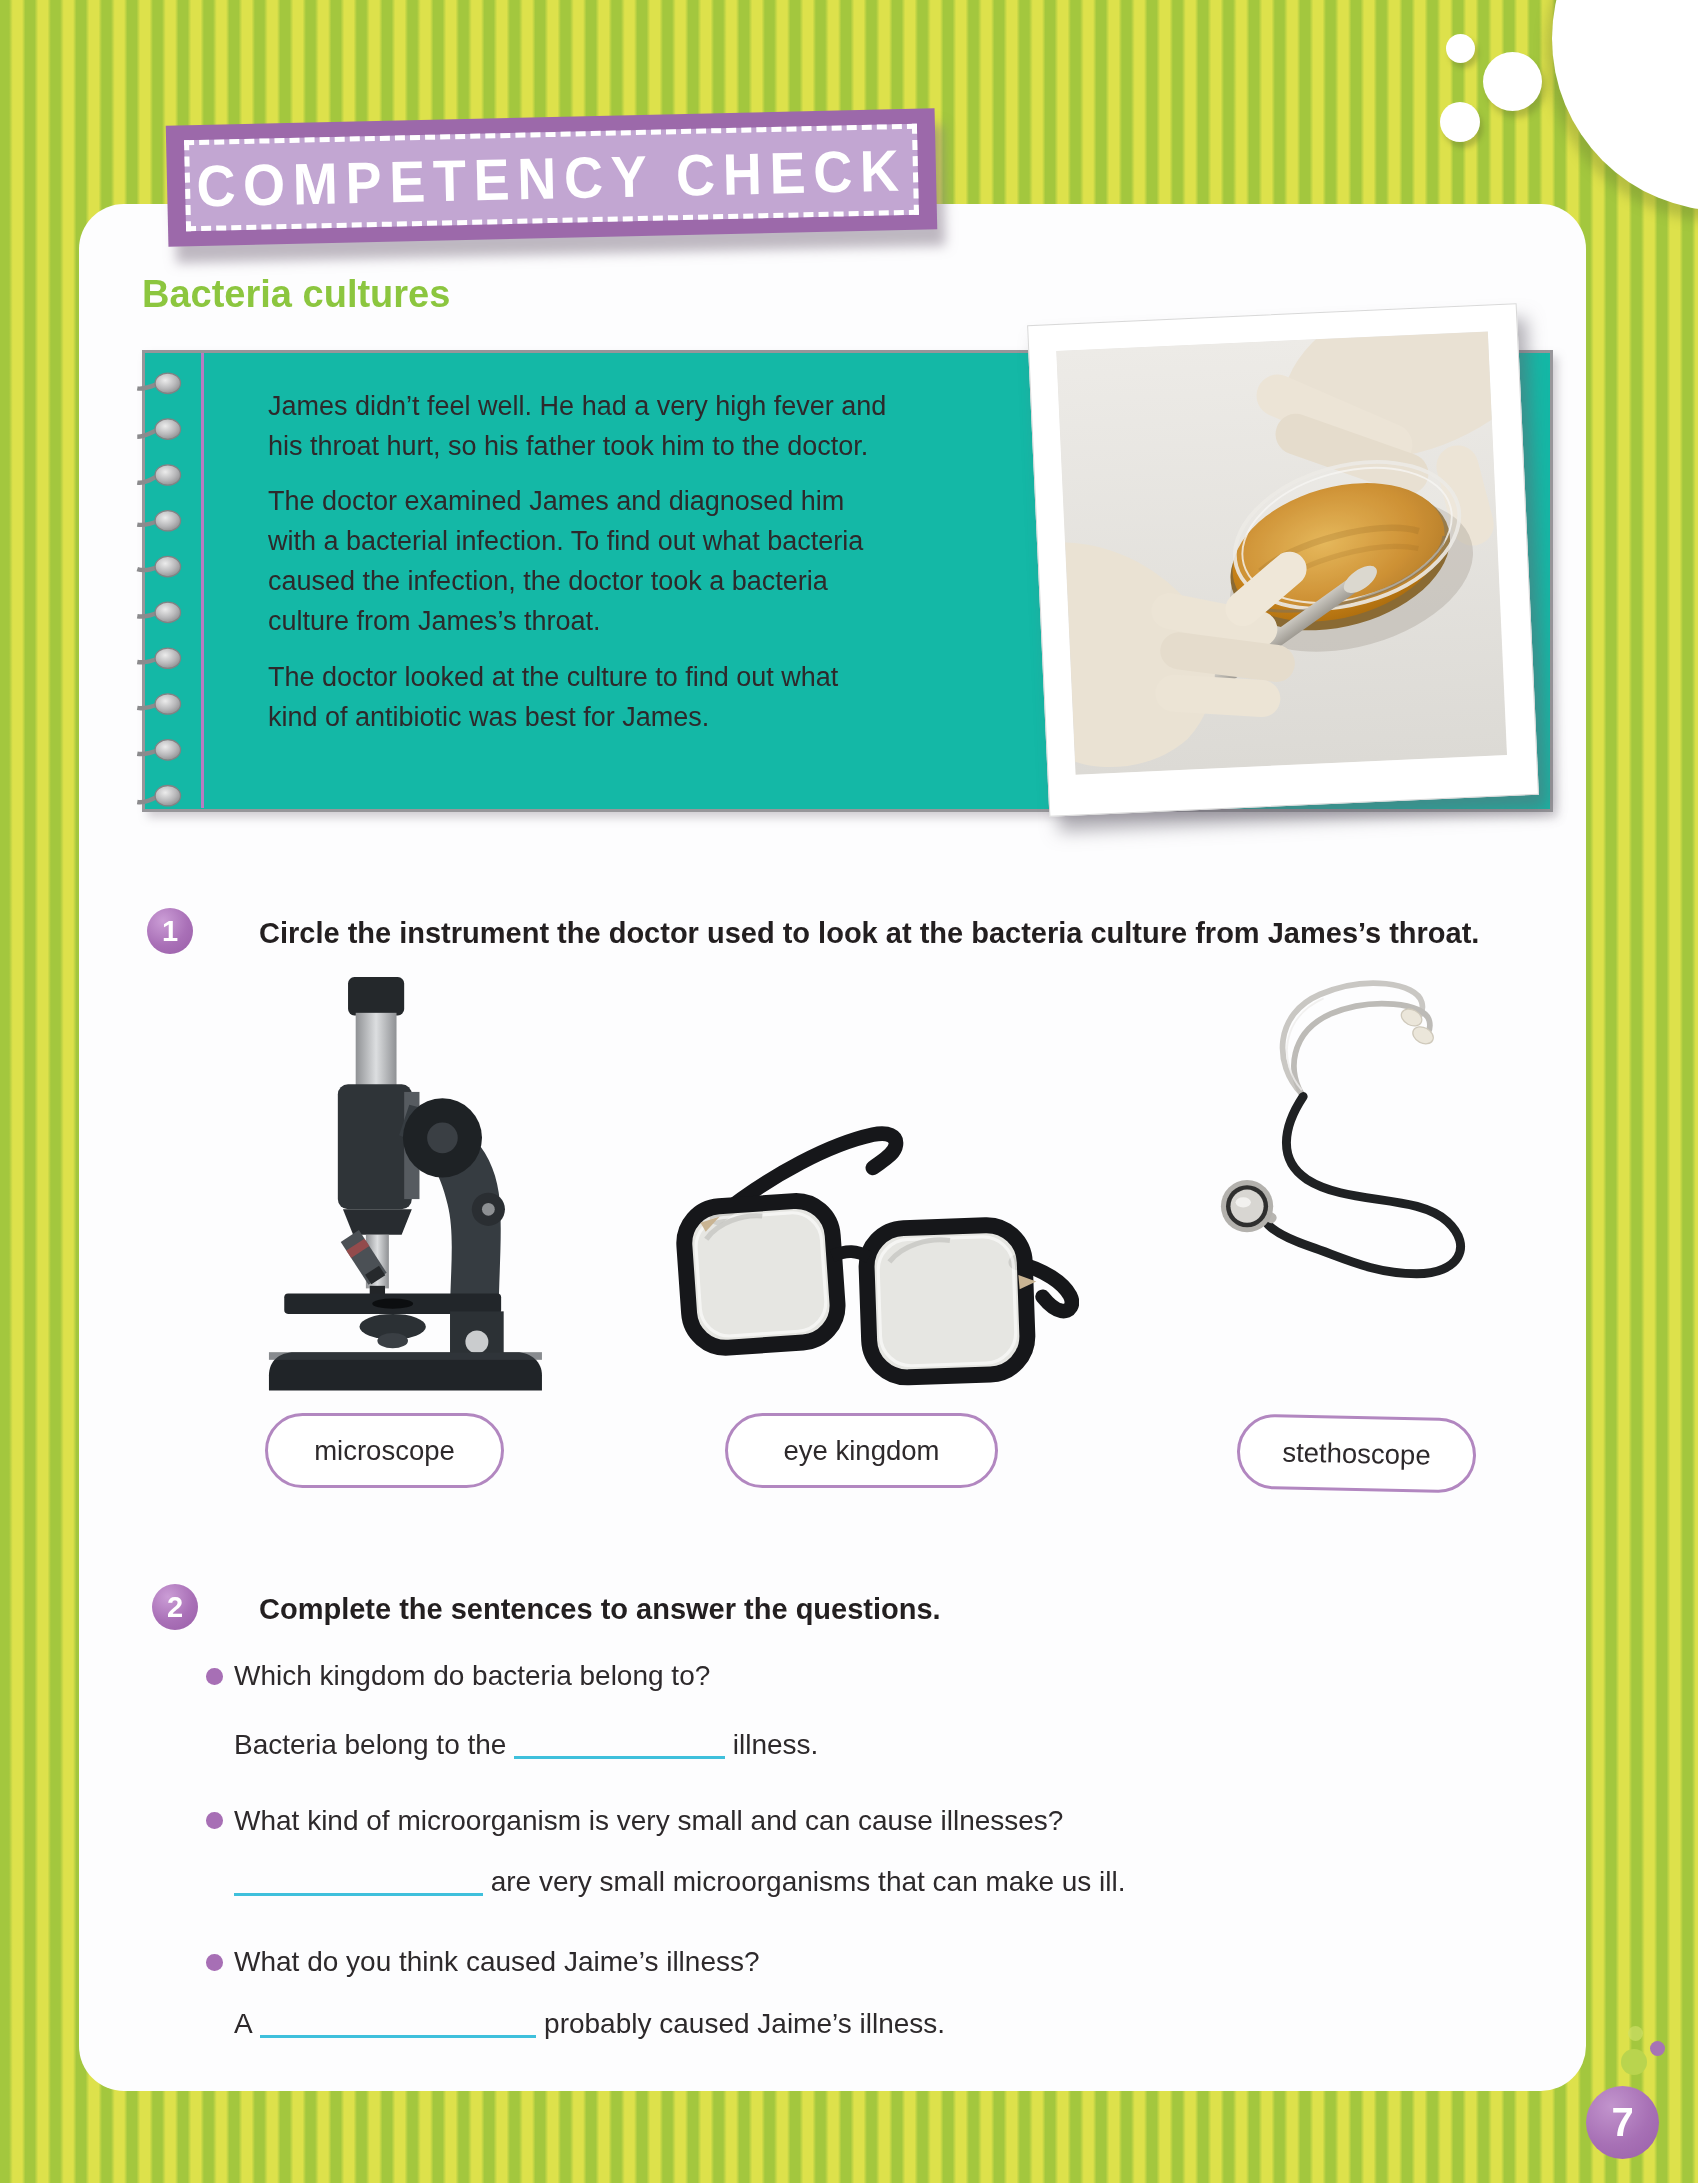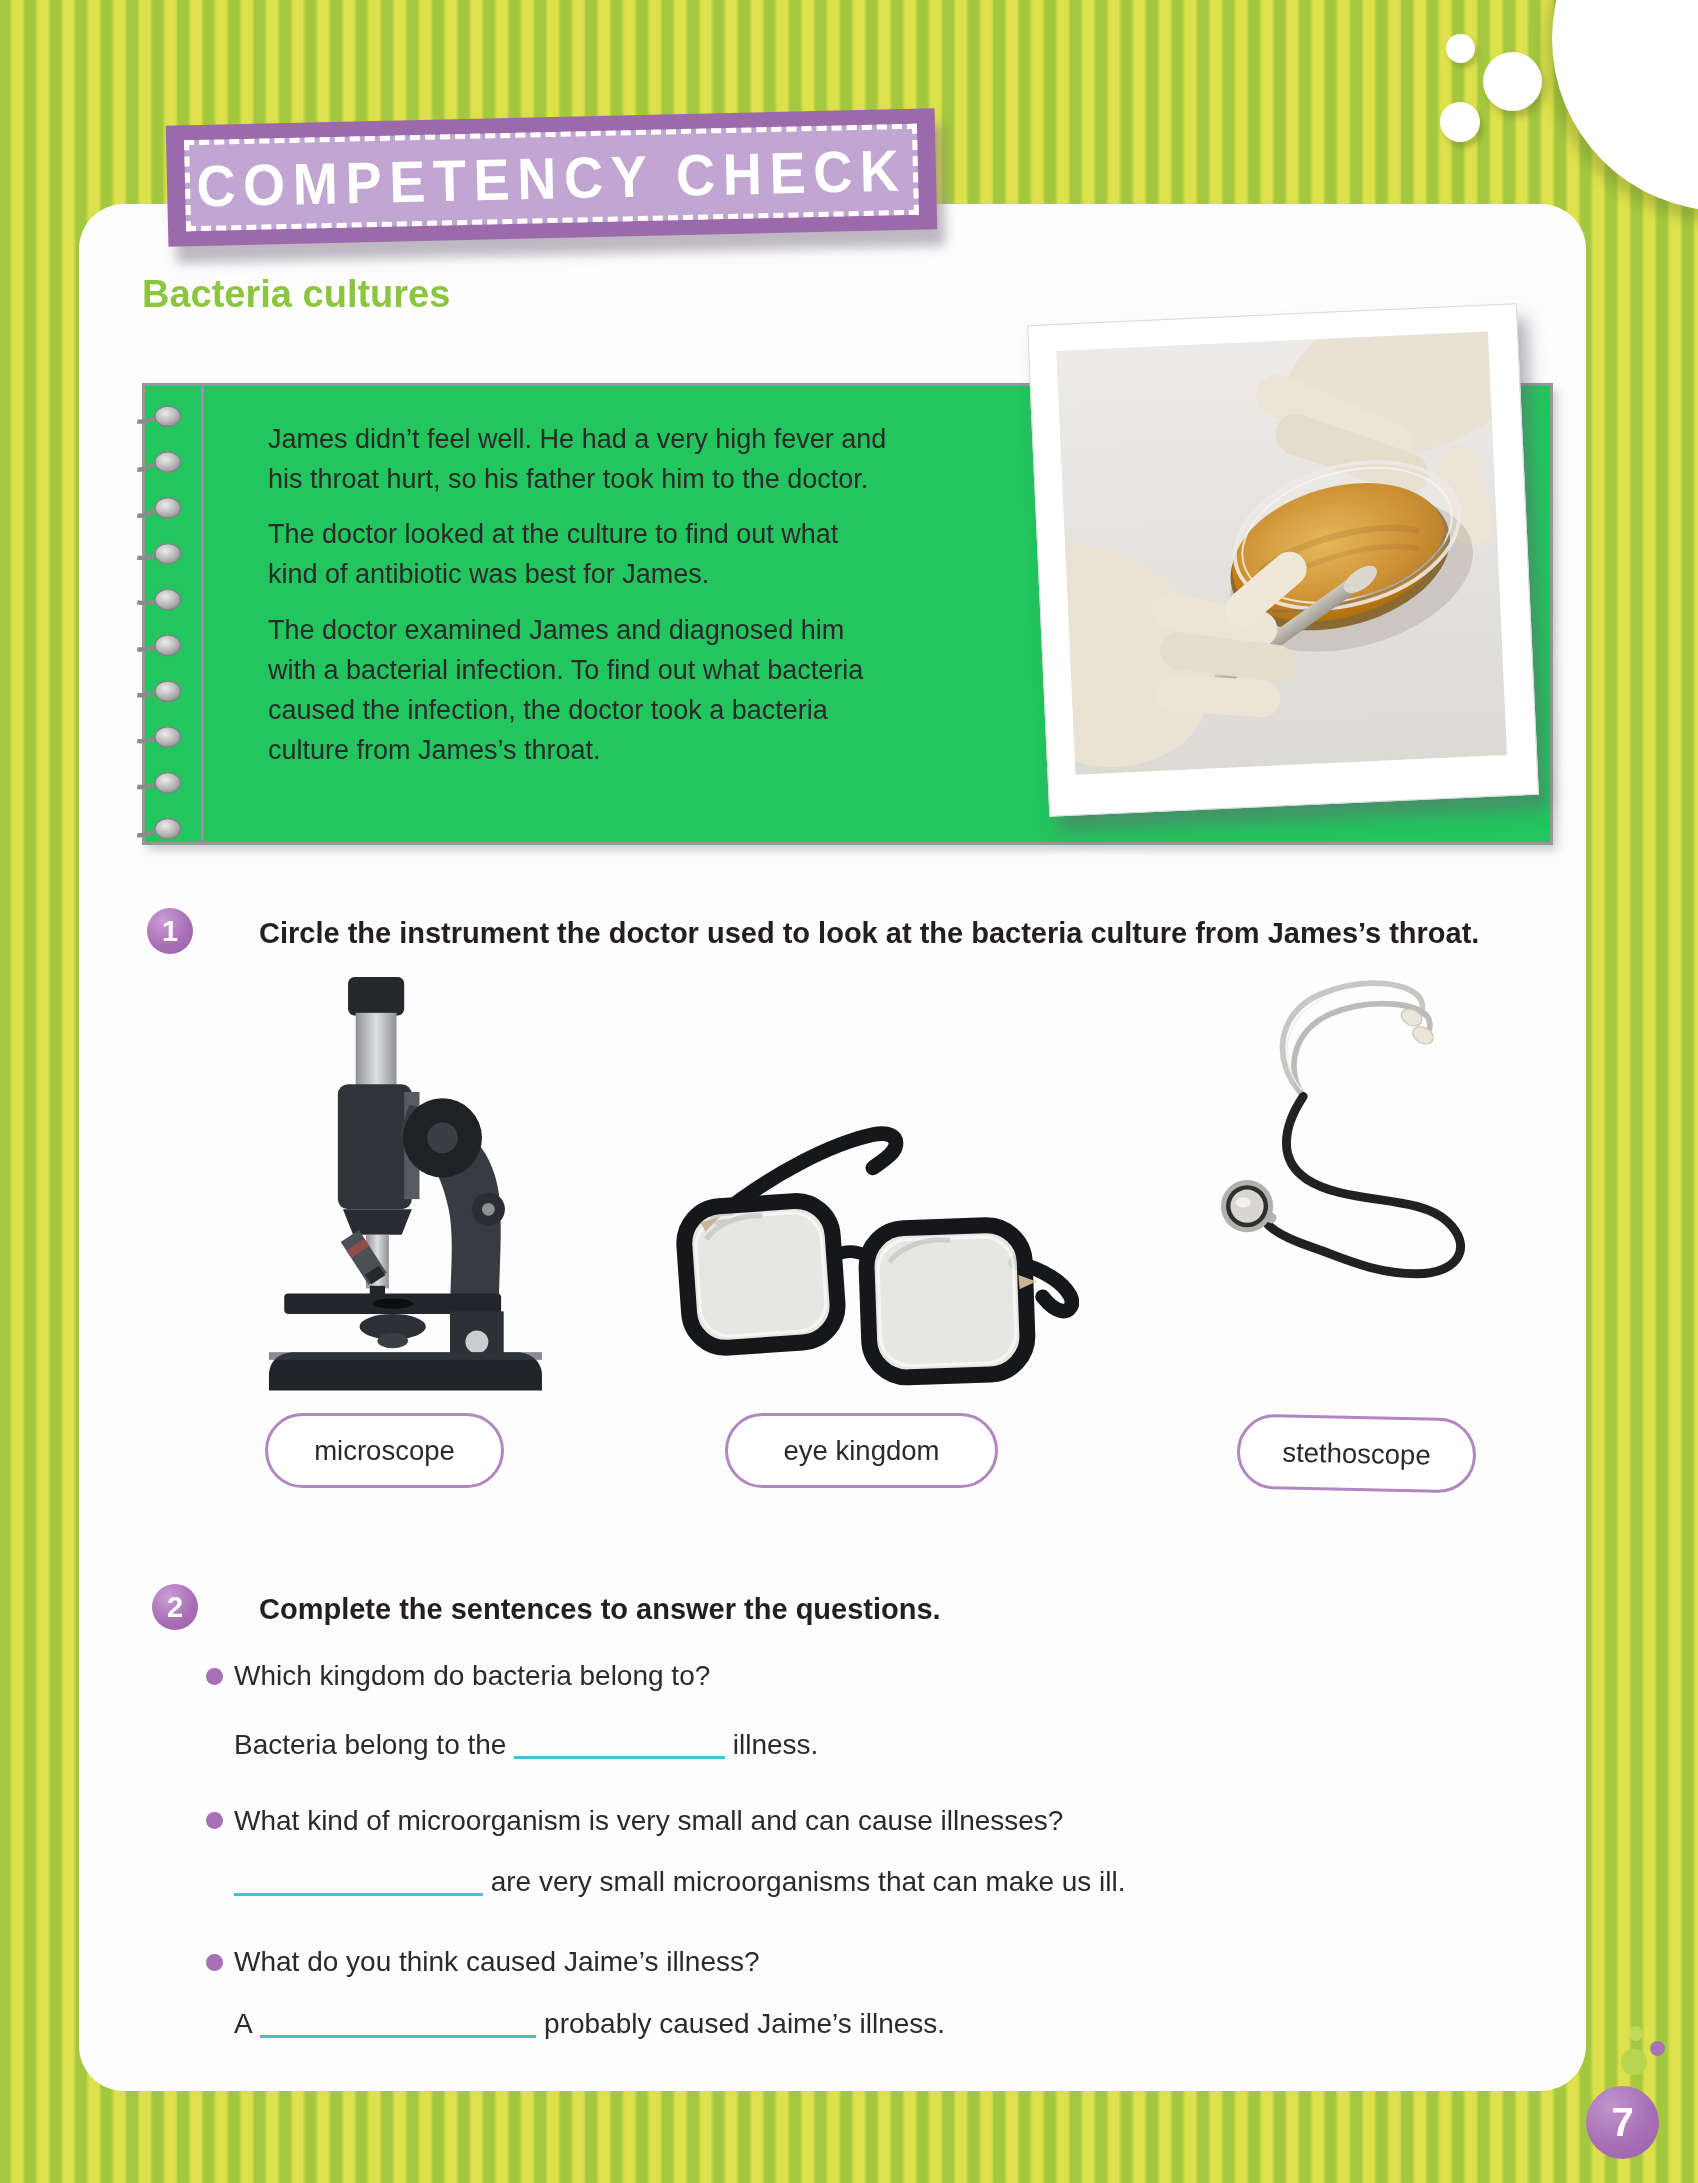--- a/index.html
+++ b/index.html
@@ -20,21 +20,21 @@
   
   .headerbox{left:167px;top:117px;width:769px;height:121px;background:#9c69aa;padding:0;
     transform:rotate(-1.3deg);box-shadow:7.7px 16.6px 11.5px rgba(128,116,134,.5);
     display:flex;align-items:stretch;justify-content:stretch;}
   .headerbox-inner{flex:1;margin:15.3px 18px;background:#c2a6d2;border:5.1px dashed #ffffff;
     display:flex;align-items:center;justify-content:center;}
   .header-title{color:#ffffff;font-size:54px;font-weight:700;letter-spacing:7.7px;transform:scaleY(1.08);white-space:nowrap;}
   
   .section-title{left:142px;top:273px;font-size:38px;font-weight:700;color:#8cc63f;letter-spacing:0px;text-align:right;}
   
-  .notebook{left:142px;top:383px;width:1411px;height:462px;background:#22c55e;border:3.8px solid #97969a;
+  .notebook{left:142px;top:350px;width:1411px;height:462px;background:#14b8a6;border:3.8px solid #97969a;
     box-sizing:border-box;box-shadow:5.1px 6.4px 9px rgba(125,118,130,.35);}
   .margin-line{position:absolute;left:56px;top:0;width:2.6px;height:455px;background:#b77cc0;}
   .story{position:absolute;left:123px;top:33px;width:766px;font-size:27px;line-height:40px;color:#2d292b;}
   .story p{margin:0 0 15.3px 0;white-space:pre-line;}
   
   .polaroid{left:1038px;top:314px;width:488px;height:490px;background:#ffffff;border:0.6px solid #d8d8d8;
     transform:rotate(-2.6deg);box-shadow:9px 15.3px 16.6px rgba(104,100,112,.5);}
   .polaroid-inner{position:absolute;left:27px;top:25.5px;width:432px;height:424px;overflow:hidden;background:#e8e6e2;}
   
   .qcircle{width:46px;height:46px;border-radius:50%;
@@ -126,26 +126,26 @@
         <ellipse cx="50" cy="386" rx="20" ry="16"></ellipse>
       <ellipse cx="50" cy="458" rx="20" ry="16"></ellipse>
         <ellipse cx="50" cy="530" rx="20" ry="16"></ellipse>
       <ellipse cx="50" cy="602" rx="20" ry="16"></ellipse>
         <ellipse cx="50" cy="674" rx="20" ry="16"></ellipse>
     </g>
   </svg>
   <div class="story">
     <p>James didn’t feel well. He had a very high fever and
 his throat hurt, so his father took him to the doctor.</p>
-    <p>The doctor looked at the culture to find out what
-kind of antibiotic was best for James.</p>
     <p>The doctor examined James and diagnosed him
 with a bacterial infection. To find out what bacteria
 caused the infection, the doctor took a bacteria
 culture from James’s throat.</p>
+    <p>The doctor looked at the culture to find out what
+kind of antibiotic was best for James.</p>
   </div>
 </div>
 
 <div class="abs polaroid">
   <div class="polaroid-inner">
     <svg width="432" height="424" viewBox="0 0 676 664">
       <defs>
         <linearGradient id="bgGrad" x1="0" y1="0" x2="0" y2="1">
           <stop offset="0%" stop-color="#edebe7"></stop>
             <stop offset="100%" stop-color="#dcdad5"></stop>

